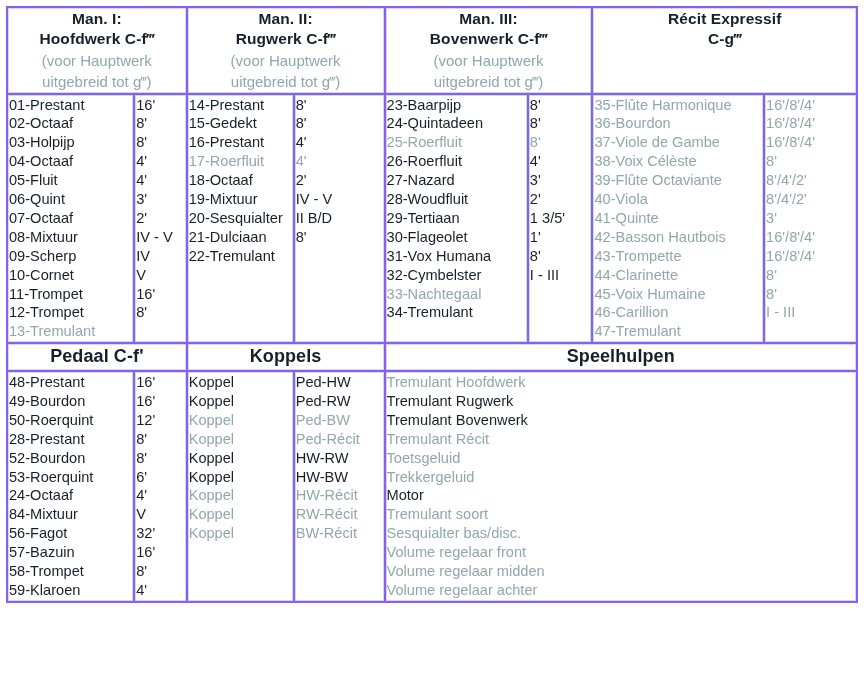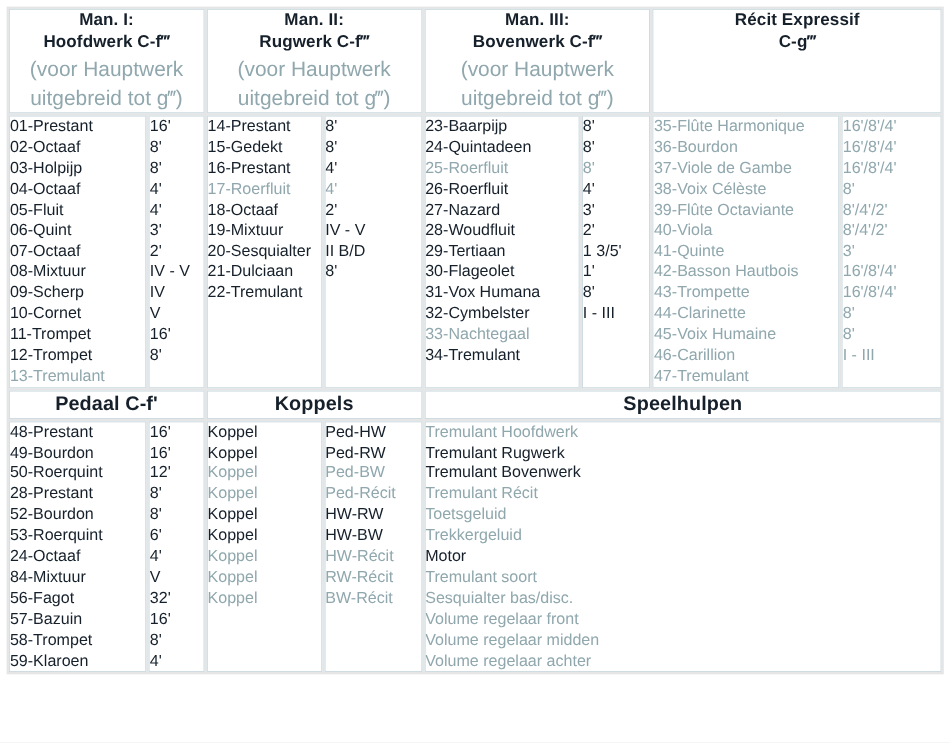--- a/index.html
+++ b/index.html
@@ -22,21 +22,21 @@
     box-sizing: border-box;
     padding: 6px 6px 8px 6px;
     background: #ffffff;
   }
 
   table.disp {
     width: 852px;
     border-collapse: separate;
     border-spacing: 2px;
     table-layout: fixed;
-    background: #e5e5e5;
+    background: #8b5cf6;
   }
 
   table.disp td {
     border: 1px solid #cfdde3;
     background: #ffffff;
     vertical-align: top;
     padding: 0;
   }
 
   
@@ -47,21 +47,21 @@
     padding: 8px 6px 9px 6px;
   }
   .hdr-main {
     font-size: 15.5px;
     font-weight: bold;
     line-height: 1.32;
     color: #16202b;
     letter-spacing: 0.1px;
   }
   .hdr-sub {
-    font-size: 19px;
+    font-size: 15px;
     font-weight: normal;
     line-height: 1.32;
     color: #8fa7ad;
     margin-top: 1px;
   }
   td.hdr-single {
     background: #f5f8fc;
     text-align: center;
     vertical-align: middle;
     padding: 10px 6px 11px 6px;

